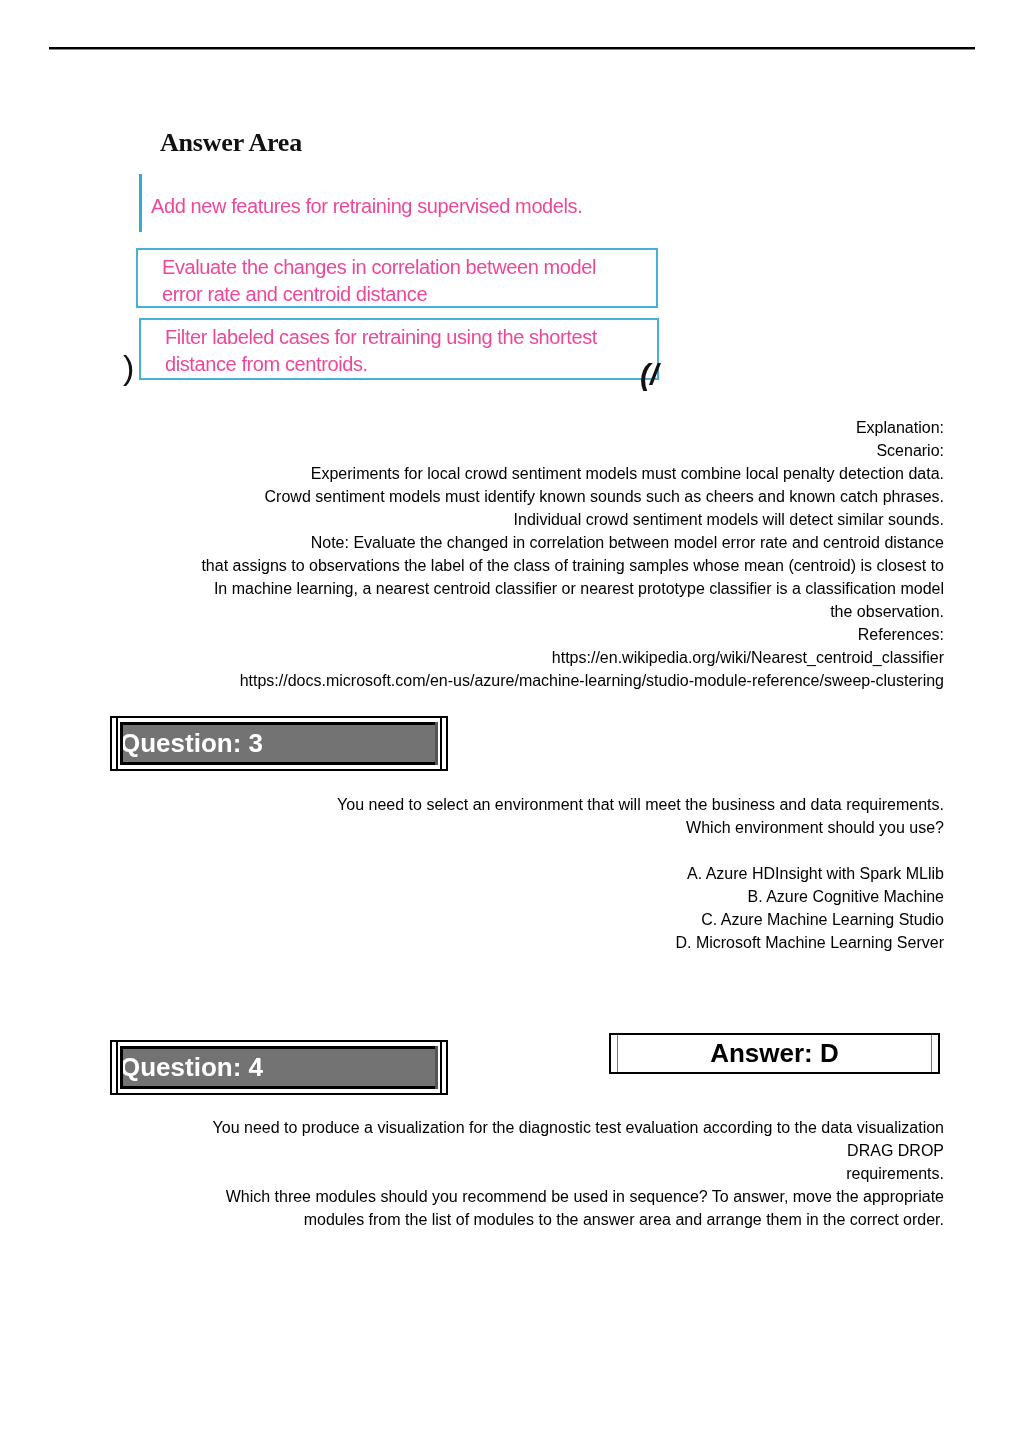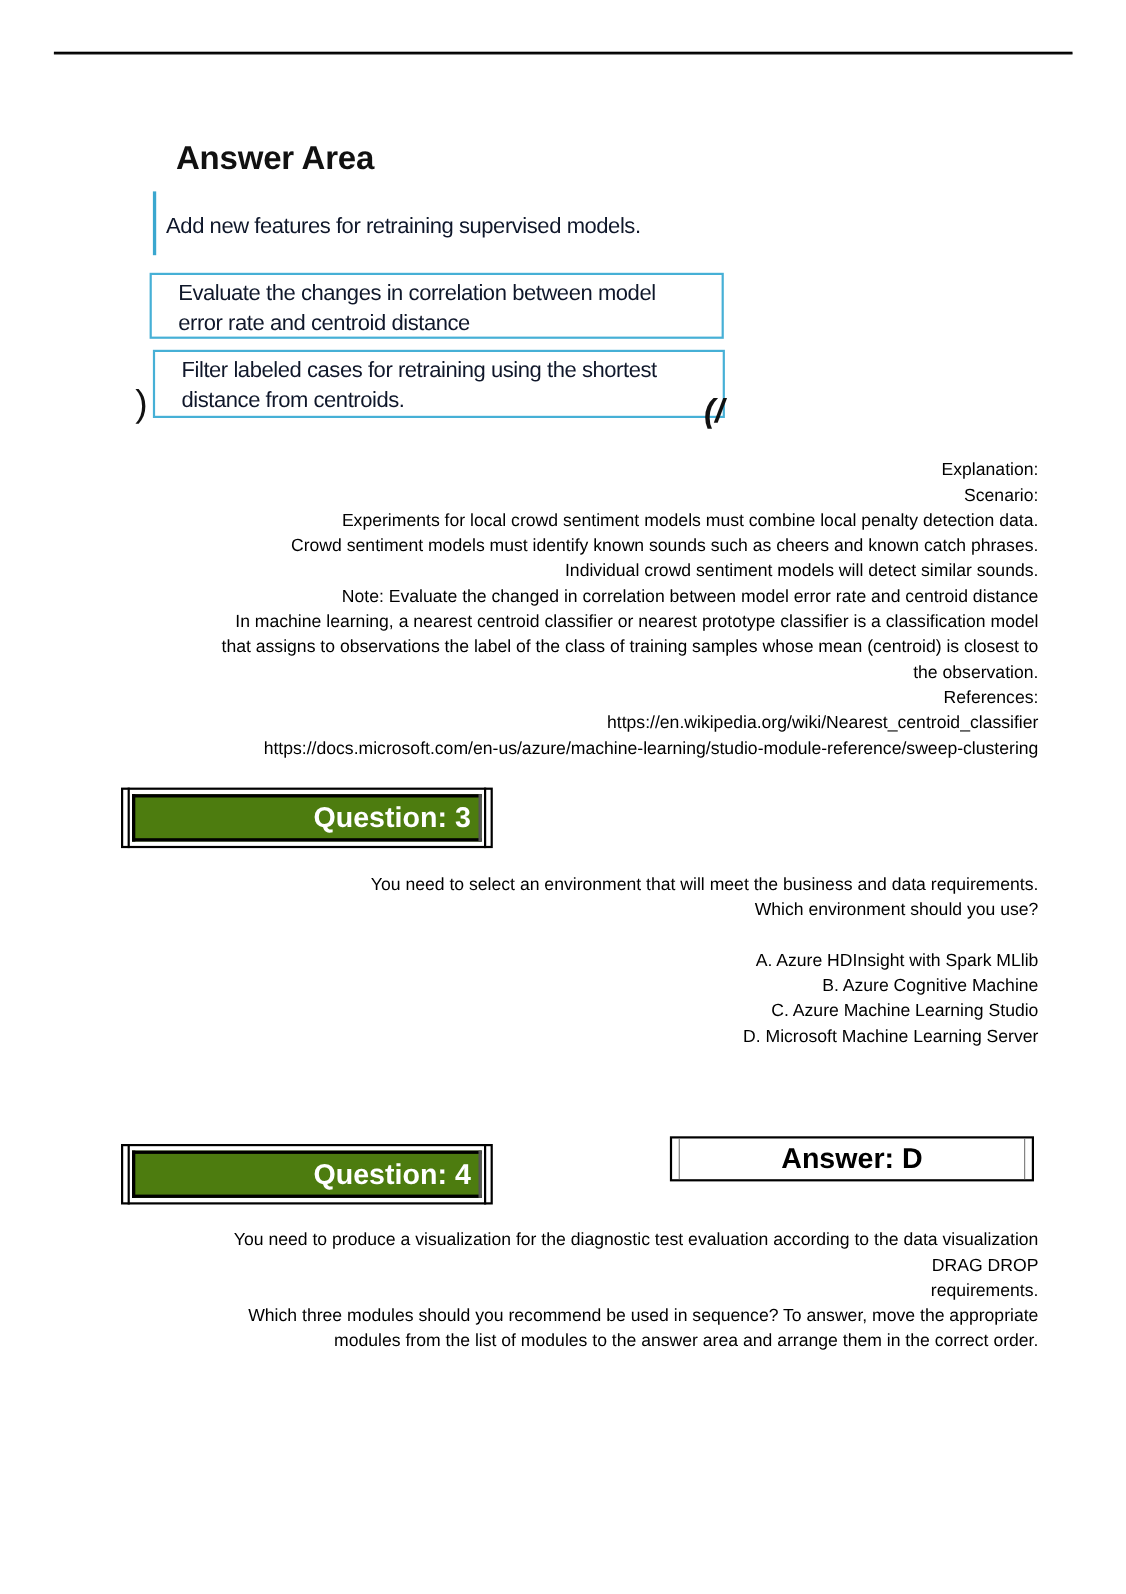--- a/index.html
+++ b/index.html
@@ -3,45 +3,45 @@
   <meta charset="utf-8">
   <style>
     html, body { margin: 0; padding: 0; background: #ffffff; }
     body { width: 1024px; height: 1449px; position: relative; overflow: hidden;
            font-family: "Liberation Sans", sans-serif; color: #000; }
     .top-rule { position: absolute; left: 49px; top: 47px; width: 926px; height: 2px;
                 background: #000; box-shadow: 0 1px 0 #8a8a8a; }
 
     
     .answer-area { position: absolute; left: 120px; top: 120px; width: 560px; height: 280px; }
-    .aa-title { position: absolute; left: 40px; top: 8px; font-size: 30px; font-weight: bold;
-                font-family: Liberation Sans, sans-serif; color: #111; letter-spacing: -0.2px; text-align: center; }
+    .aa-title { position: absolute; left: 40px; top: 8px; font-size: 26px; font-weight: bold;
+                font-family: Liberation Serif, serif; color: #111; letter-spacing: -0.2px; text-align: center; }
     .aa-bar { position: absolute; left: 19px; top: 54px; width: 3px; height: 58px; background: #3aa7cf; }
-    .aa-item { position: absolute; font-size: 20px; line-height: 27px; color: #0f172a;
+    .aa-item { position: absolute; font-size: 20px; line-height: 27px; color: #ec4899;
                font-family: "Liberation Sans", sans-serif; letter-spacing: -0.4px; }
     .aa-item1 { left: 31px; top: 73px; }
     .aa-box { position: absolute; border: 2px solid #46b0d6; box-sizing: border-box; padding: 4px 24px; }
     .aa-box2 { left: 16px; top: 128px; width: 522px; height: 60px; }
     .aa-box3 { left: 19px; top: 198px; width: 520px; height: 62px; }
     .aa-box .aa-item { position: static; }
     .aa-brace-l { position: absolute; left: 3px; top: 230px; font-size: 34px; line-height: 34px; color: #111; }
     .aa-brace-r { position: absolute; left: 520px; top: 240px; font-size: 30px; line-height: 30px; color: #111;
                   font-weight: bold; font-style: italic; }
 
     .text-block { position: absolute; left: 124px; width: 820px;
                   font-family: "Liberation Sans", sans-serif; font-size: 16px; line-height: 23px; color: #000; }
     .text-block p { margin: 0; text-align: right; }
 
     .q-banner { position: absolute; left: 110px; width: 338px; height: 55px; box-sizing: border-box;
                 border: 2px solid #000; background: #fff; }
     .q-banner .frame-v-l { position: absolute; left: 4px; top: -2px; width: 2px; height: 55px; background: #000; }
     .q-banner .frame-v-r { position: absolute; right: 4px; top: -2px; width: 2px; height: 55px; background: #000; }
     .q-banner .inner { position: absolute; left: 8px; right: 8px; top: 4px; bottom: 4px;
                        border-top: 3px solid #000; border-bottom: 3px solid #000;
-                       background: #4d7c0f; display: flex; align-items: center; justify-content: flex-end; }
+                       background: #737373; display: flex; align-items: center; justify-content: flex-start; }
     .q-banner .inner-l { position: absolute; left: 8px; top: 4px; bottom: 4px; width: 3px; background: #000; }
     .q-banner .inner-r { position: absolute; right: 8px; top: 4px; bottom: 4px; width: 3px; background: #555; }
     .q-banner .label { color: #fff; font-weight: bold; font-size: 26px; font-family: "Liberation Sans", sans-serif;
                        padding-right: 10px; }
 
     .answer-box { position: absolute; left: 609px; top: 1033px; width: 331px; height: 41px; box-sizing: border-box;
                   border: 2px solid #000; display: flex; align-items: center; justify-content: center; }
     .answer-box .bar-l { position: absolute; left: 6px; top: 0; bottom: 0; width: 1px; background: #777; }
     .answer-box .bar-r { position: absolute; right: 6px; top: 0; bottom: 0; width: 1px; background: #777; }
     .answer-box .label { font-weight: bold; font-size: 26px; font-family: "Liberation Sans", sans-serif; }
@@ -67,22 +67,22 @@
   <div class="aa-brace-r">(/</div>
 </div>
 
 <div class="text-block" style="top: 416px;">
   <p>Explanation:</p>
   <p>Scenario:</p>
   <p>Experiments for local crowd sentiment models must combine local penalty detection data.</p>
   <p>Crowd sentiment models must identify known sounds such as cheers and known catch phrases.</p>
   <p>Individual crowd sentiment models will detect similar sounds.</p>
   <p>Note: Evaluate the changed in correlation between model error rate and centroid distance</p>
+  <p>that assigns to observations the label of the class of training samples whose mean (centroid) is closest to</p>
   <p>In machine learning, a nearest centroid classifier or nearest prototype classifier is a classification model</p>
-  <p>that assigns to observations the label of the class of training samples whose mean (centroid) is closest to</p>
   <p>the observation.</p>
   <p>References:</p>
   <p>https://en.wikipedia.org/wiki/Nearest_centroid_classifier</p>
   <p>https://docs.microsoft.com/en-us/azure/machine-learning/studio-module-reference/sweep-clustering</p>
 </div>
 
 <div class="q-banner" style="top: 716px;">
   <div class="frame-v-l"></div>
   <div class="frame-v-r"></div>
   <div class="inner">

